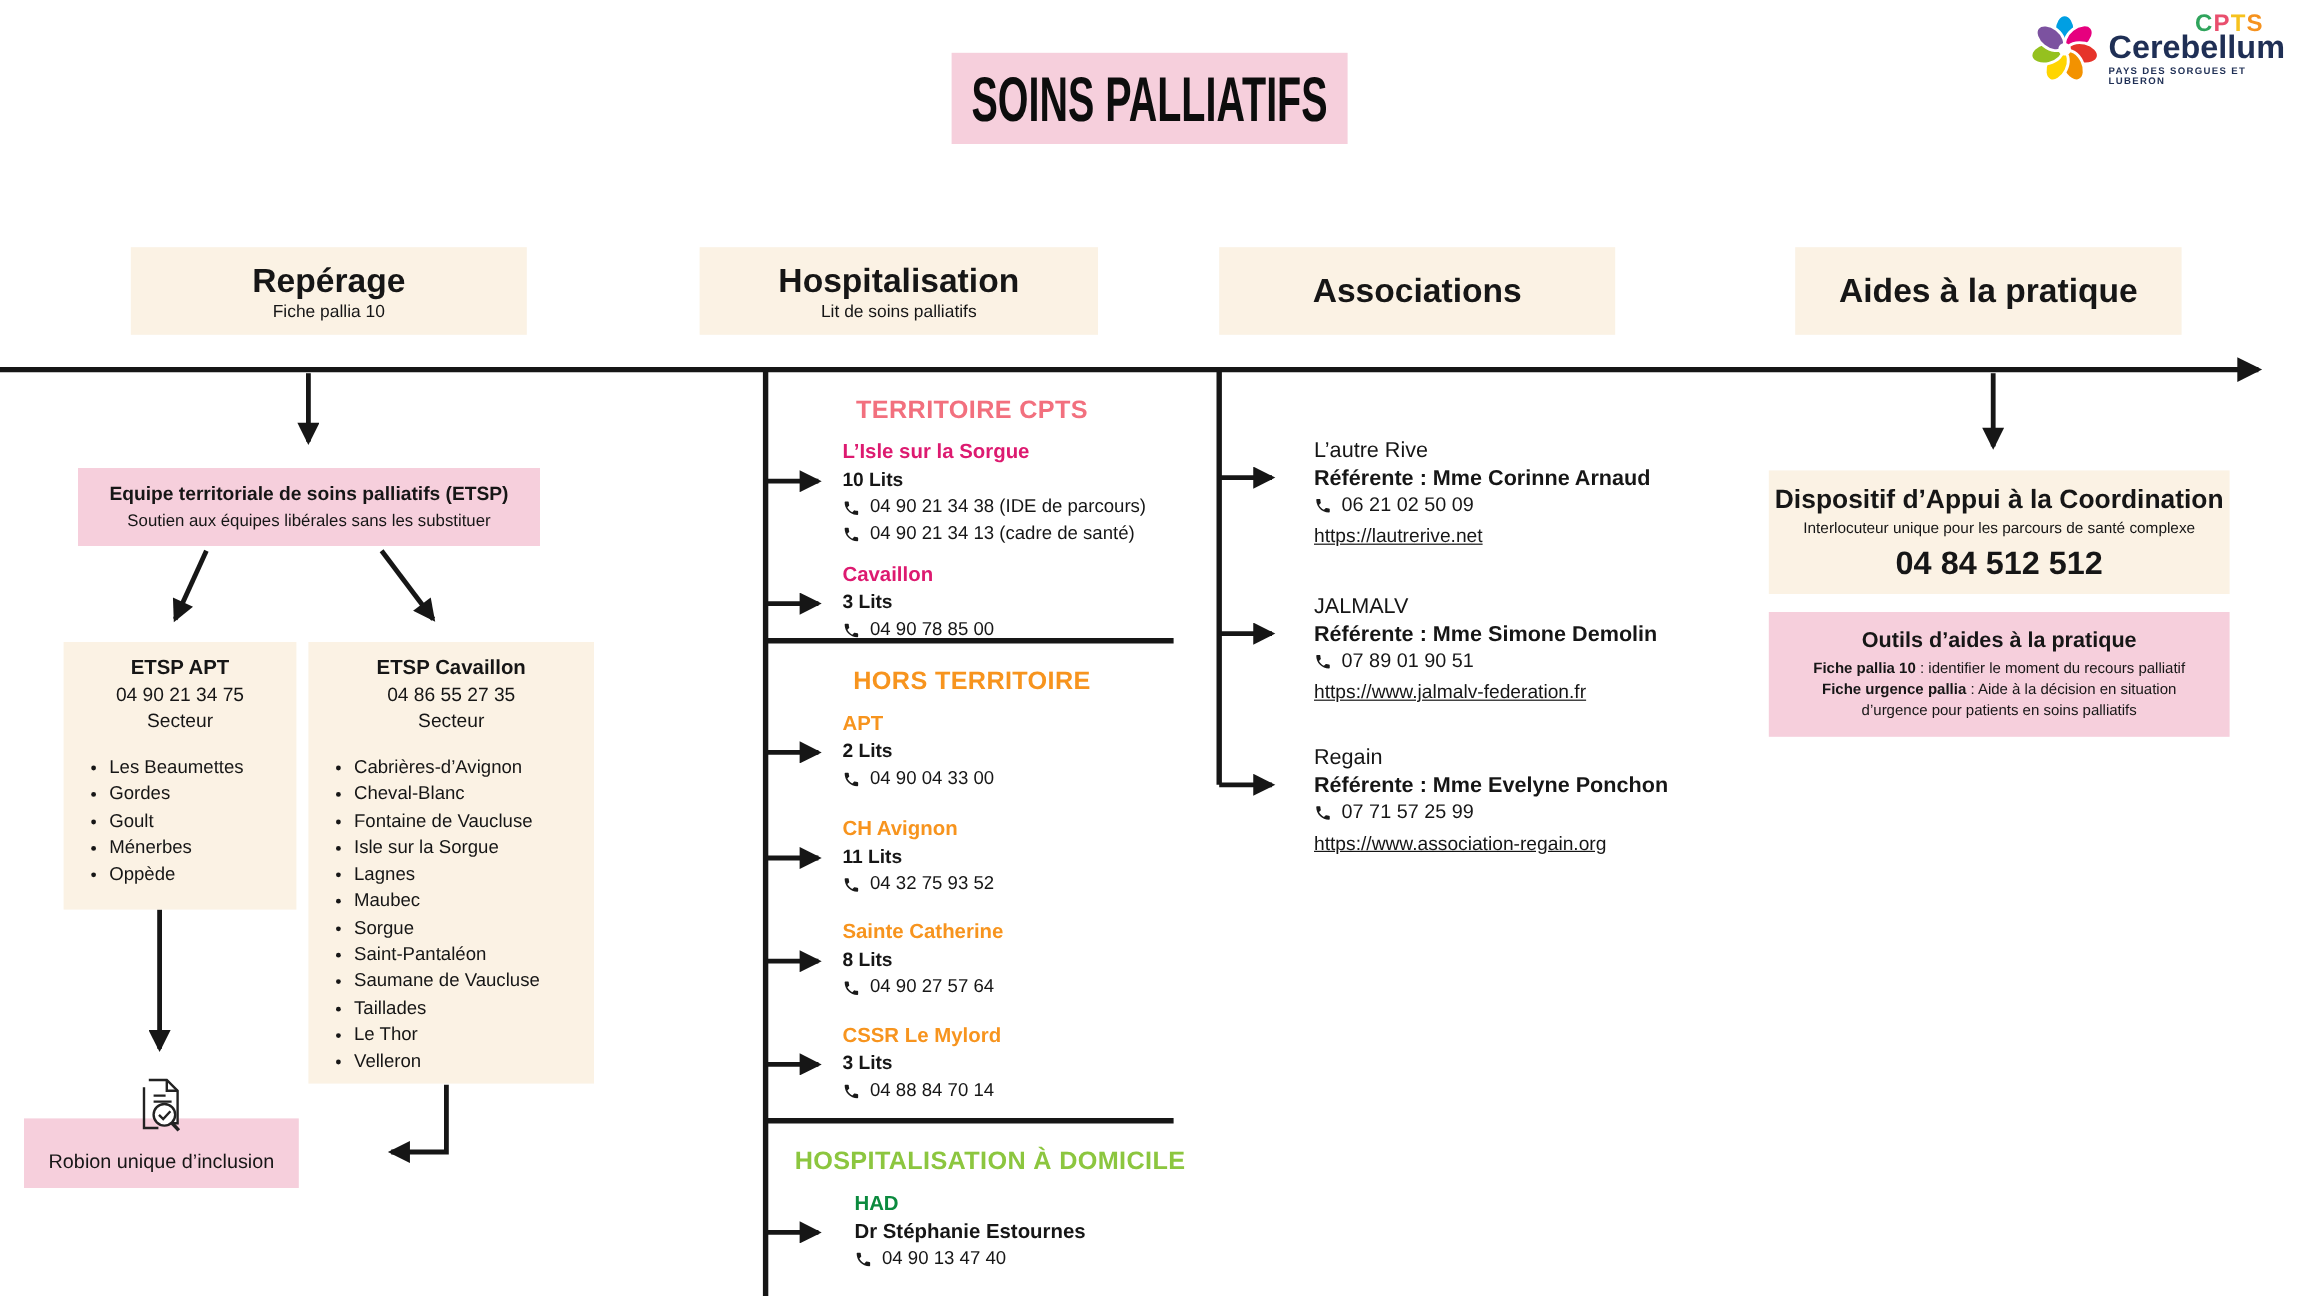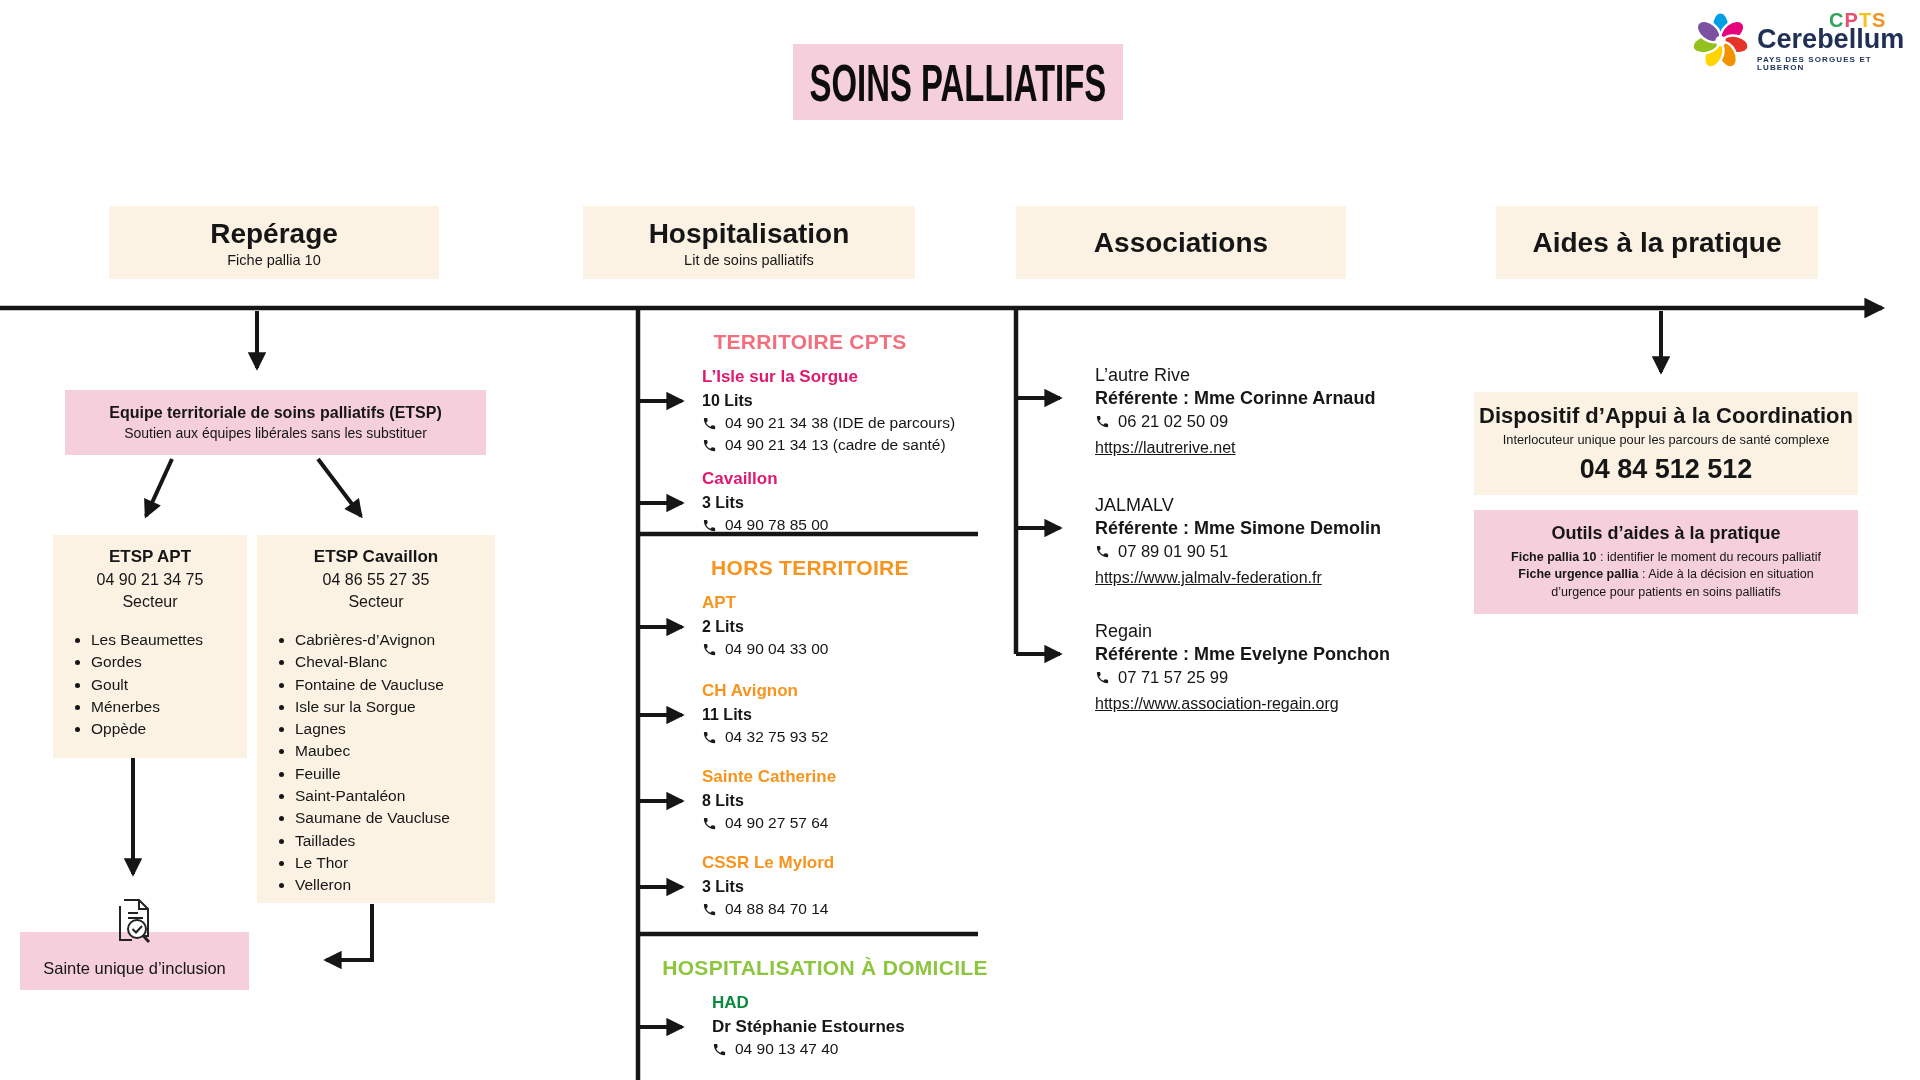--- a/index.html
+++ b/index.html
@@ -29,21 +29,21 @@
   .logo-name{font-size:27px;font-weight:bold;color:var(--navy);margin-top:-4px}
   .logo-tag{font-size:8px;font-weight:bold;color:var(--navy);letter-spacing:1.1px;margin-top:3px}
 
   
   .hdr{height:73px;background:var(--cream);display:flex;flex-direction:column;
     align-items:center;justify-content:center}
   .hdr .t{font-size:28px;font-weight:bold}
   .hdr .s{font-size:14.5px;margin-top:2px}
 
   
-  .etsp{left:65px;top:390px;width:421px;height:65px;background:var(--pink_light);
+  .etsp{left:65px;top:390px;width:385px;height:65px;background:var(--pink_light);
     display:flex;flex-direction:column;align-items:center;justify-content:center;text-align:center}
   .etsp .t{font-size:16px;font-weight:bold}
   .etsp .s{font-size:14px;margin-top:3px}
   .team{background:var(--cream);padding:12px 8px 10px 8px;text-align:center}
   .team.apt{left:53px;top:535px;width:194px;height:223px}
   .team.cav{left:257px;top:535px;width:238px;height:368px}
   .team .t{font-size:17px;font-weight:bold}
   .team .p{font-size:16px;margin-top:4px}
   .team .sec{font-size:16px;margin-top:4px}
   .team ul{margin-top:18px;text-align:left;padding-left:30px}
@@ -186,21 +186,21 @@
     <div class="t">ETSP Cavaillon</div>
     <div class="p">04 86 55 27 35</div>
     <div class="sec">Secteur</div>
     <ul>
       <li>Cabrières-d’Avignon</li>
       <li>Cheval-Blanc</li>
       <li>Fontaine de Vaucluse</li>
       <li>Isle sur la Sorgue</li>
       <li>Lagnes</li>
       <li>Maubec</li>
-      <li>Feuille</li>
+      <li>Sorgue</li>
       <li>Saint-Pantaléon</li>
       <li>Saumane de Vaucluse</li>
       <li>Taillades</li>
       <li>Le Thor</li>
       <li>Velleron</li>
     </ul>
   </div>
 
   <div class="abs feuille-ico">
     <svg width="44" height="52" viewBox="0 0 44 52">
@@ -210,21 +210,21 @@
         <path d="M27 4 V13 H36"></path>
         <line x1="16" y1="17" x2="26" y2="17"></line>
         <line x1="16" y1="22" x2="31" y2="22"></line>
         <circle cx="25" cy="33" r="9" fill="#fff"></circle>
         <path d="M20.5 33 L24 36.5 L30 30"></path>
         <line x1="31.5" y1="40" x2="37" y2="46" stroke-width="3"></line>
       </g>
     </svg>
   </div>
   <div class="abs feuille">
-    <span>Sainte unique d’inclusion</span>
+    <span>Robion unique d’inclusion</span>
   </div>
 
   <div class="abs sec-title st1">TERRITOIRE CPTS</div>
 
   <div class="abs hosp terr" style="left:702px;top:366px">
     <div class="hn">L’Isle sur la Sorgue</div>
     <div class="hb">10 Lits</div>
     <div class="prow">
       <svg width="15" height="15" viewBox="0 0 24 24" fill="#1a1a1a">
           <path d="M6.62 10.79c1.44 2.83 3.76 5.14 6.59 6.59l2.2-2.2c.27-.27.67-.36 1.02-.24 1.12.37 2.33.57 3.57.57.55 0 1 .45 1 1V20c0 .55-.45 1-1 1-9.39 0-17-7.61-17-17 0-.55.45-1 1-1h3.5c.55 0 1 .45 1 1 0 1.25.2 2.45.57 3.57.11.35.03.74-.25 1.02l-2.2 2.2z"></path>

